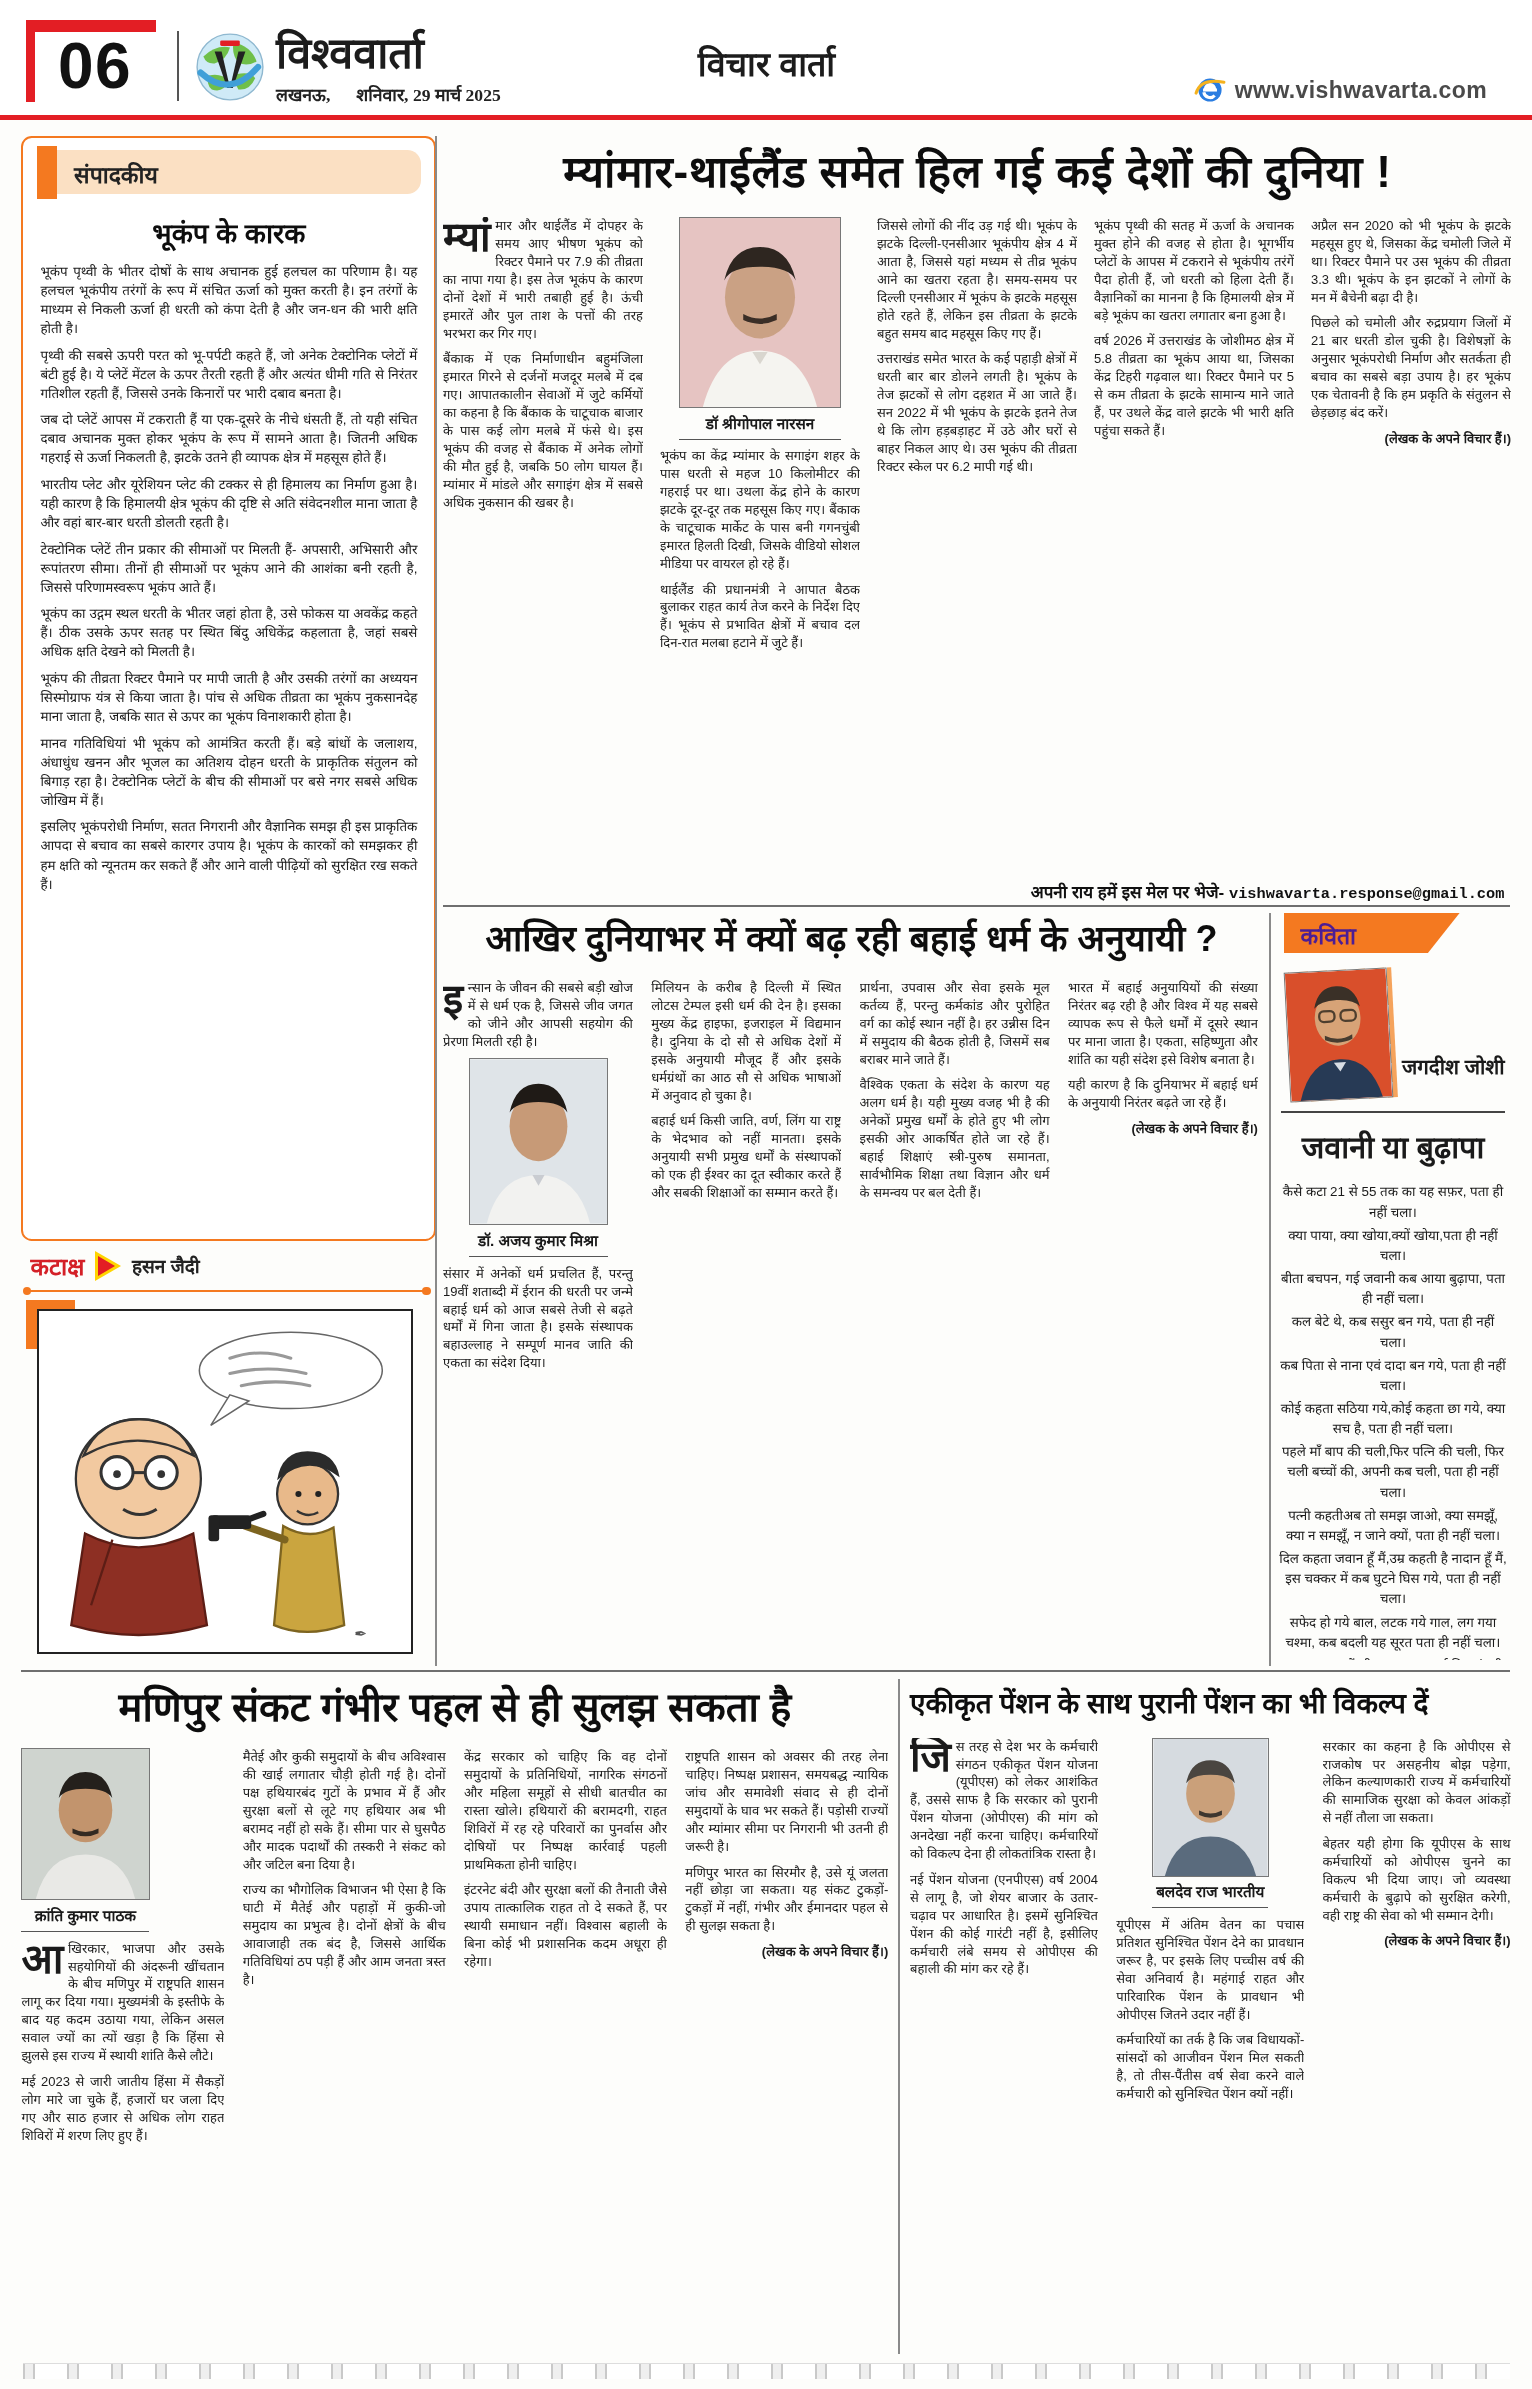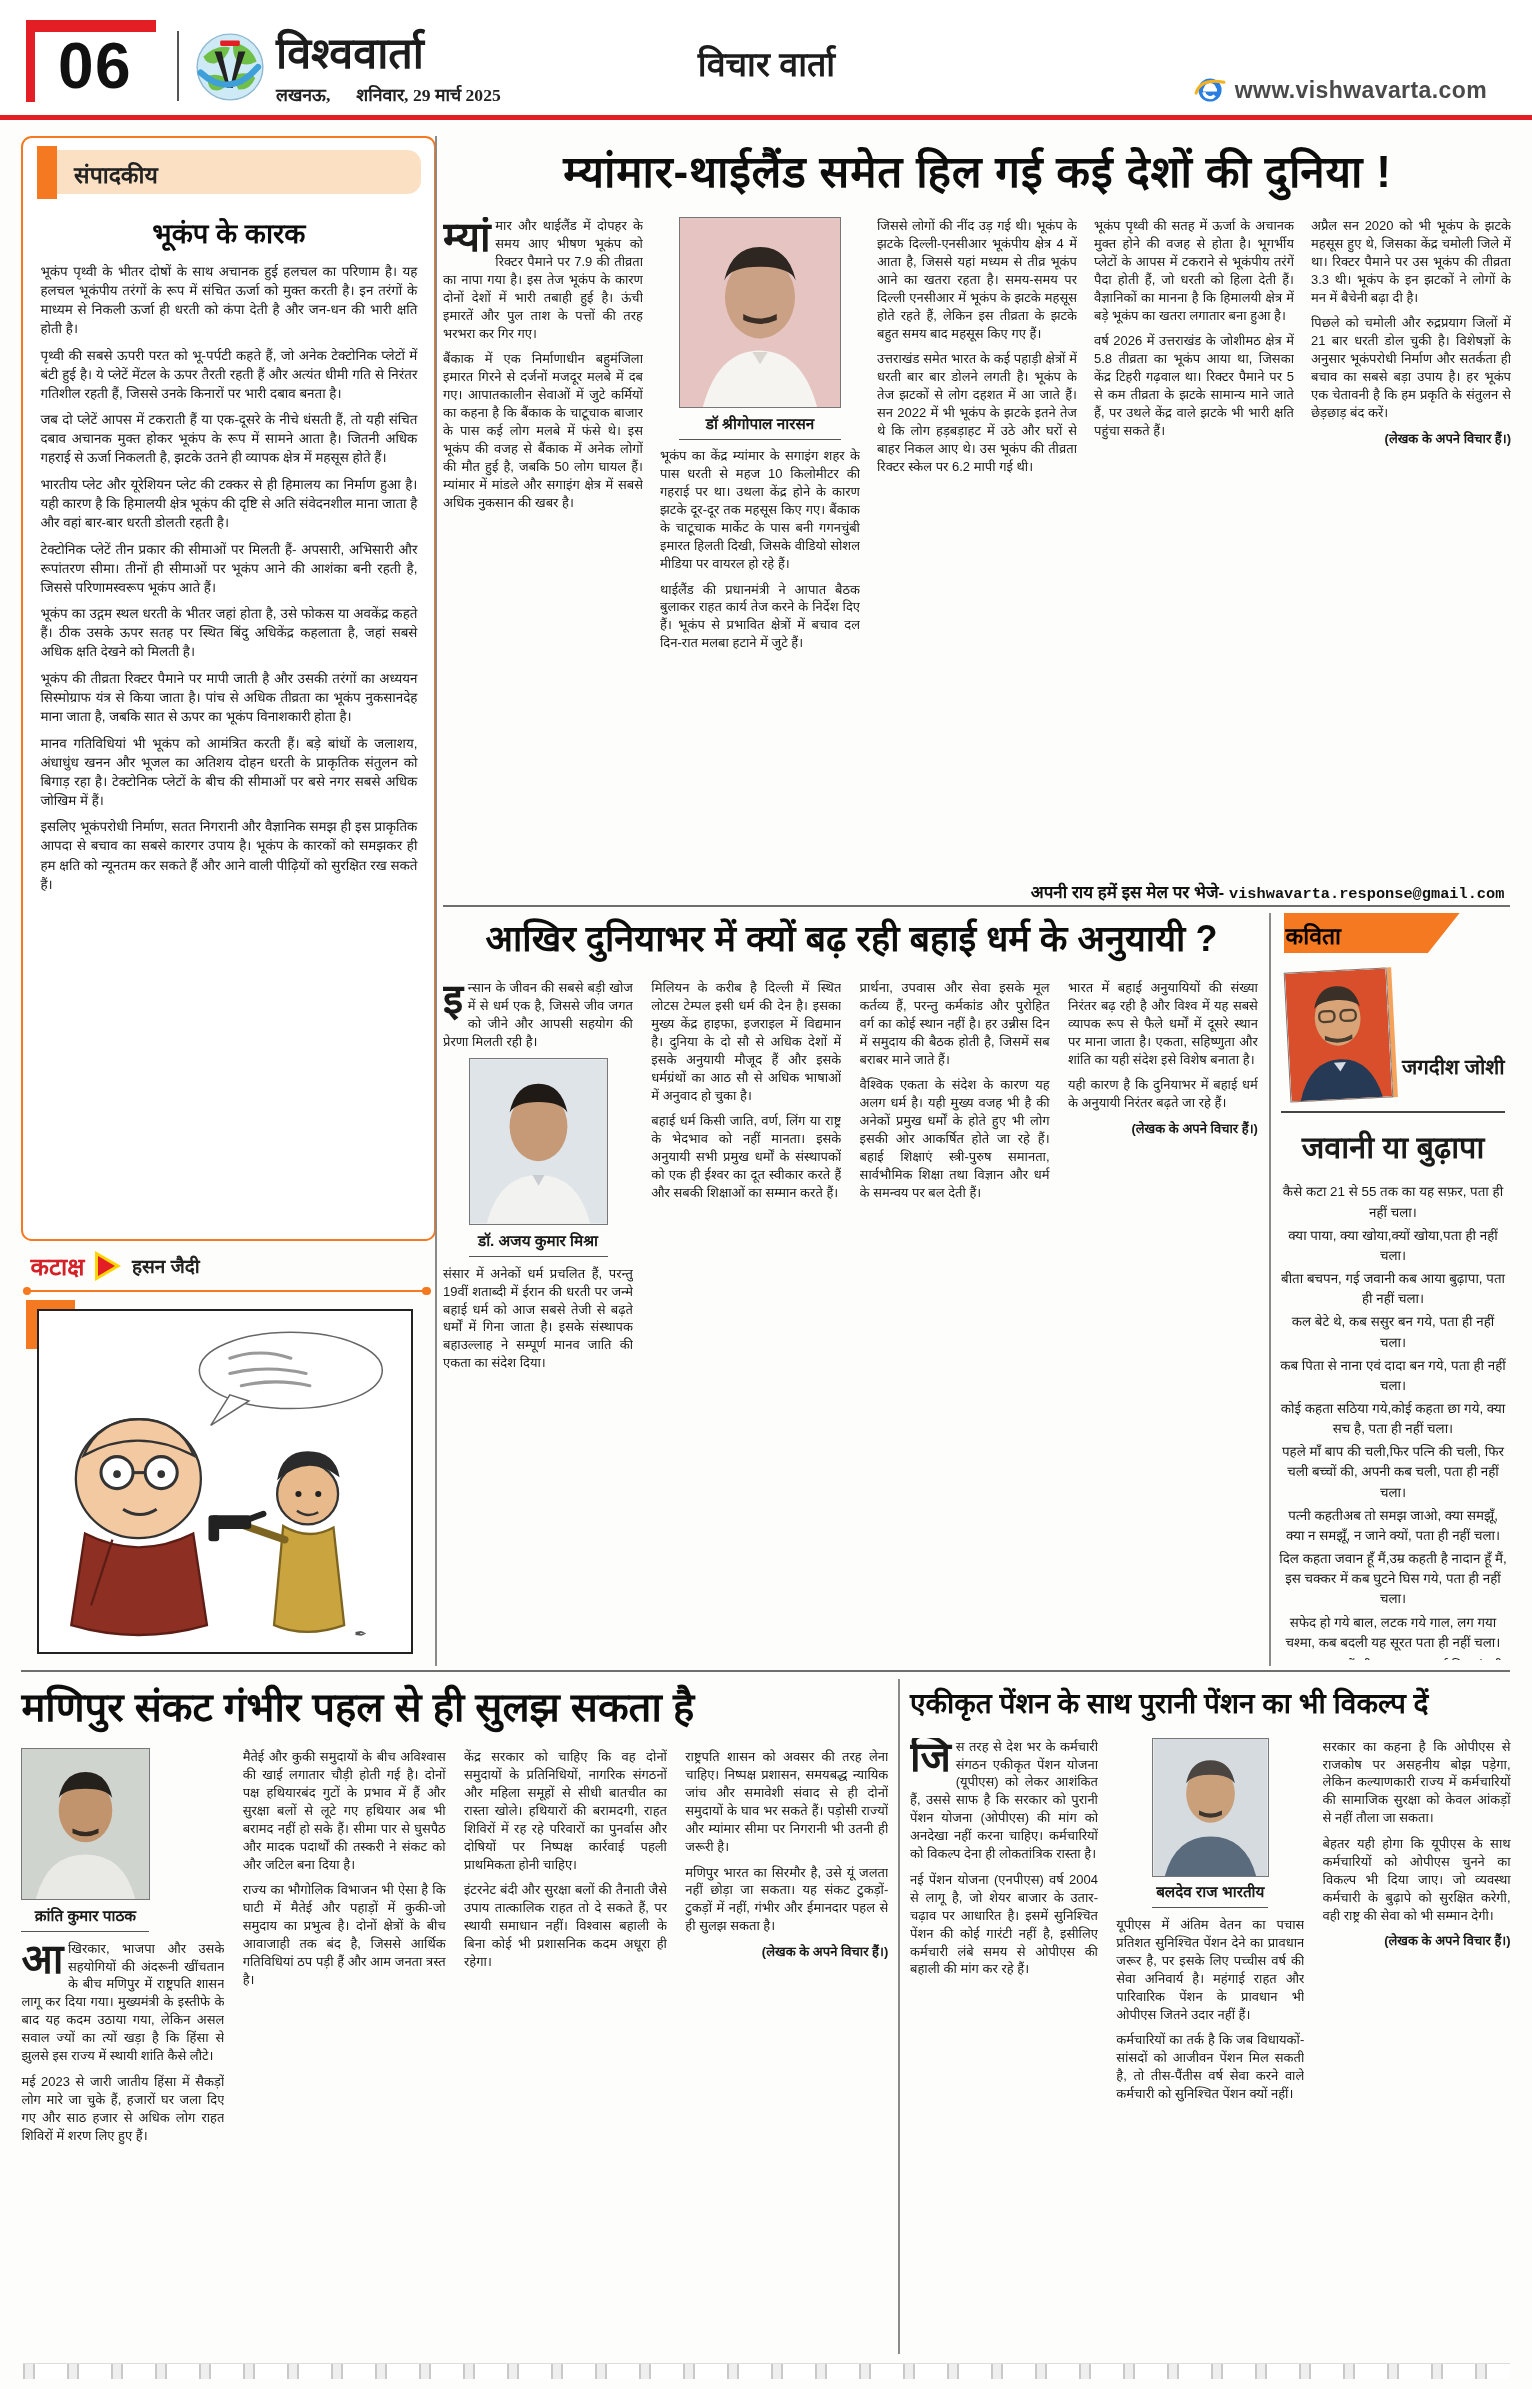--- a/index.html
+++ b/index.html
@@ -77,21 +77,21 @@
   
   .bahai-article{position:absolute;left:443px;top:913px;width:817px;height:754px;}
   .bahai-article h2{font-size:36px;margin:0 0 17px 0;}
   .bahai-cols{gap:18.3px;height:672px;}
   .bahai-cols .col{width:190px;}
 
   
   .poem{position:absolute;left:1276px;top:913px;width:234px;height:754px;}
   .poem-ribbon{position:relative;width:176px;height:40px;background:#f47920;
     clip-path:polygon(0 0,100% 0,82% 100%,0 100%);margin-left:7.6px;}
-  .poem-ribbon span{position:absolute;left:2px;top:6.1px;color:#000000;font-size:23px;font-weight:bold;}
+  .poem-ribbon span{position:absolute;left:17px;top:6.1px;color:#4c1d95;font-size:23px;font-weight:bold;}
   .poem-authorrow{display:flex;align-items:flex-end;gap:12.2px;margin:17px 0 0 10.7px;}
   .poem-photo{transform:rotate(-3deg);box-shadow:4.6px 0 0 #f5a35c;}
   .poem-author{font-size:20.6px;font-weight:bold;padding-bottom:20px;}
   .poem-rule{height:2.3px;background:#444;margin:10.7px 4.6px 0 4.6px;}
   .poem-title{font-size:30.5px;font-weight:bold;text-align:center;margin:12.2px 0 15.3px 0;}
   .poem-lines{padding:0 3.1px;height:478px;overflow:hidden;}
   .poem-lines p{text-align:center;font-size:13.4px;line-height:1.5;margin:0 0 3.1px 0;}
 
   
   .manipur{position:absolute;left:21.4px;top:1678px;width:867px;height:687px;}
@@ -346,21 +346,21 @@
         <p>कोई कहता सठिया गये,कोई कहता छा गये, क्या सच है, पता ही नहीं चला।</p>
         <p>पहले माँ बाप की चली,फिर पत्नि की चली, फिर चली बच्चों की, अपनी कब चली, पता ही नहीं चला।</p>
         <p>पत्नी कहतीअब तो समझ जाओ, क्या समझूँ, क्या न समझूँ, न जाने क्यों, पता ही नहीं चला।</p>
         <p>दिल कहता जवान हूँ मैं,उम्र कहती है नादान हूँ मैं, इस चक्कर में कब घुटने घिस गये, पता ही नहीं चला।</p>
         <p>सफेद हो गये बाल, लटक गये गाल, लग गया चश्मा, कब बदली यह सूरत पता ही नहीं चला।</p>
         <p>समय बदला, मैं भी बदला बदल गई मित्र-मंडली भी कितने छूट गये, कितने रह गये दोस्त, पता ही नही चला।</p>
       </div>
   </section>
 
   <section class="manipur">
-    <h2 class="article-headline" style="text-align:left">मणिपुर संकट गंभीर पहल से ही सुलझ सकता है</h2>
+    <h2 class="article-headline" style="text-align:center">मणिपुर संकट गंभीर पहल से ही सुलझ सकता है</h2>
     <div class="cols manipur-cols">
       <div class="col">
         <div class="photo-block" style="width:128px;margin:0 0 7.6px 0;">
           <svg class="photo-frame" width="127" height="150" viewBox="0 0 166 196">
             <rect width="166" height="196" fill="#cfd4cf"></rect>
             <ellipse cx="83" cy="80" rx="35" ry="42" fill="#c2946d"></ellipse>
             <path d="M48 64 q7 -34 35 -34 q28 0 35 34 q-8 -12 -35 -12 q-27 0 -35 12Z" fill="#24201c"></path>
             <path d="M66 104 q17 9 34 0 l0 6 q-17 8 -34 0Z" fill="#332a22"></path>
             <path d="M18 196 q15 -58 65 -58 q50 0 65 58Z" fill="#e9e9e6"></path>
           </svg>

